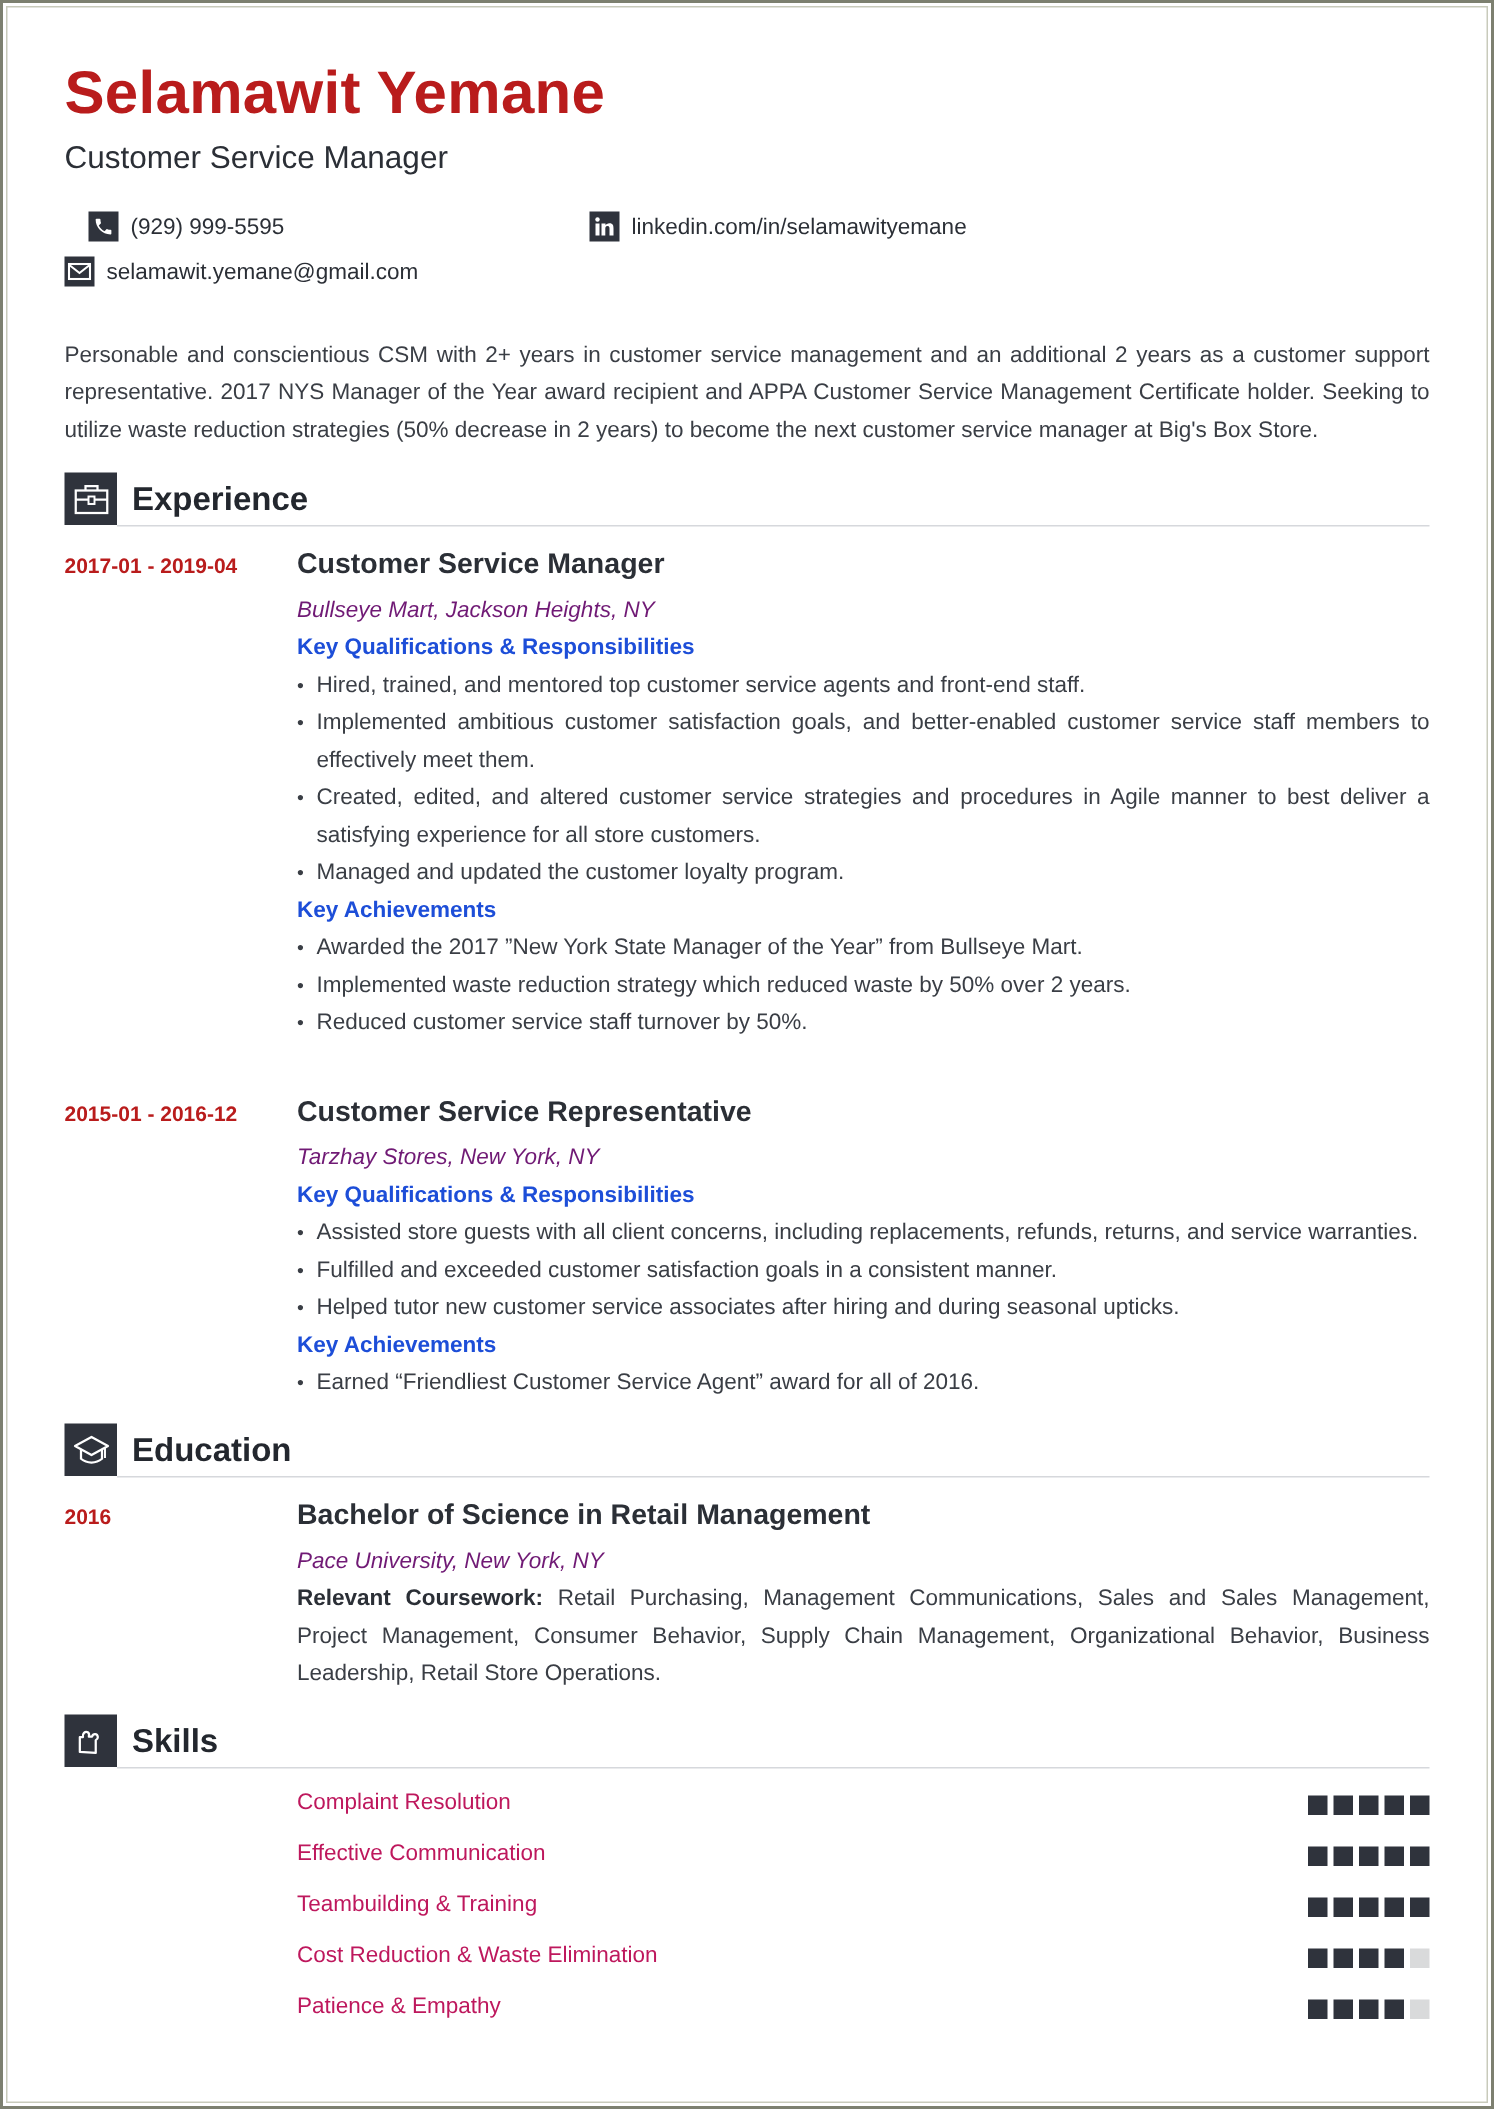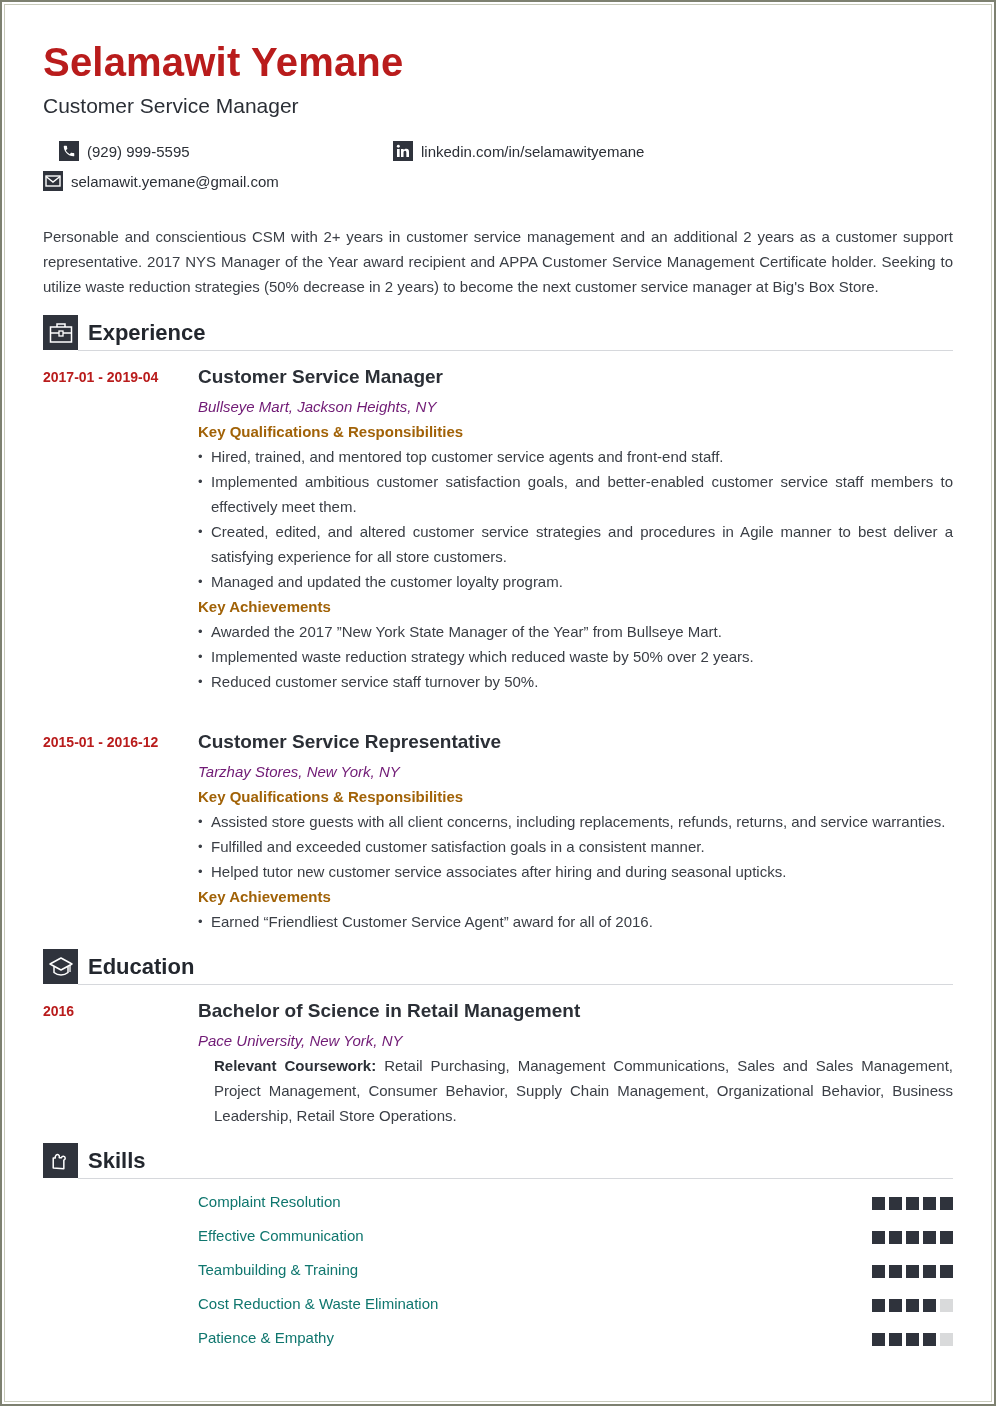--- a/index.html
+++ b/index.html
@@ -31,30 +31,30 @@
     .section-head { position: absolute; left: 0; width: 910px; height: 36px; }
     .section-head .sicon { position: absolute; left: 0; top: 0; width: 35px; height: 35px; background: #2f333c; display: flex; align-items: center; justify-content: center; }
     .section-head .stitle { position: absolute; left: 45px; top: 5px; font-size: 22px; font-weight: 700; color: #23272e; }
     .section-head .rule { position: absolute; left: 35px; right: 0; top: 35px; height: 1px; background: #d6d8dc; }
 
     .entry { position: absolute; left: 0; width: 910px; }
     .entry .date { position: absolute; left: 0; top: 4px; font-size: 14px; font-weight: 700; color: #b91c1c; }
     .entry .body { position: absolute; left: 155px; width: 755px; }
     .entry .title { font-size: 19px; font-weight: 700; color: #2b2f36; height: 29px; line-height: 24px; }
     .entry .company { font-size: 15px; font-style: italic; color: #701a75; line-height: 25px; }
-    .entry .subhead { font-size: 15px; font-weight: 700; color: #a16207; line-height: 25px; }
+    .entry .subhead { font-size: 15px; font-weight: 700; color: #1d4ed8; line-height: 25px; }
     .entry ul { list-style: none; }
     .entry li { position: relative; padding-left: 13px; font-size: 15px; line-height: 25px; color: #3a3e45; text-align: justify; }
     .entry li::before { content: "\2022"; position: absolute; left: 0; top: 0; font-size: 13px; color: #3a3e45; }
-    .entry .coursework { font-size: 15px; line-height: 25px; color: #3a3e45; text-align: justify; margin-left: 16px; }
+    .entry .coursework { font-size: 15px; line-height: 25px; color: #3a3e45; text-align: justify; }
     .entry .coursework b { color: #2b2f36; }
 
     .skills { position: absolute; left: 155px; width: 755px; }
     .skill-row { position: relative; height: 34px; }
-    .skill-row .sname { position: absolute; left: 0; top: 0; font-size: 15px; color: #0f766e; line-height: 20px; }
+    .skill-row .sname { position: absolute; left: 0; top: 0; font-size: 15px; color: #be185d; line-height: 20px; }
     .skill-row .dots { position: absolute; right: 0; top: 5px; display: flex; gap: 4px; }
     .skill-row .dot { width: 13px; height: 13px; background: #2f333c; }
     .skill-row .dot.off { background: #d9dadb; }
   </style>
 </head>
 <body>
 
 <div class="frame"></div>
 
 <div class="page">

